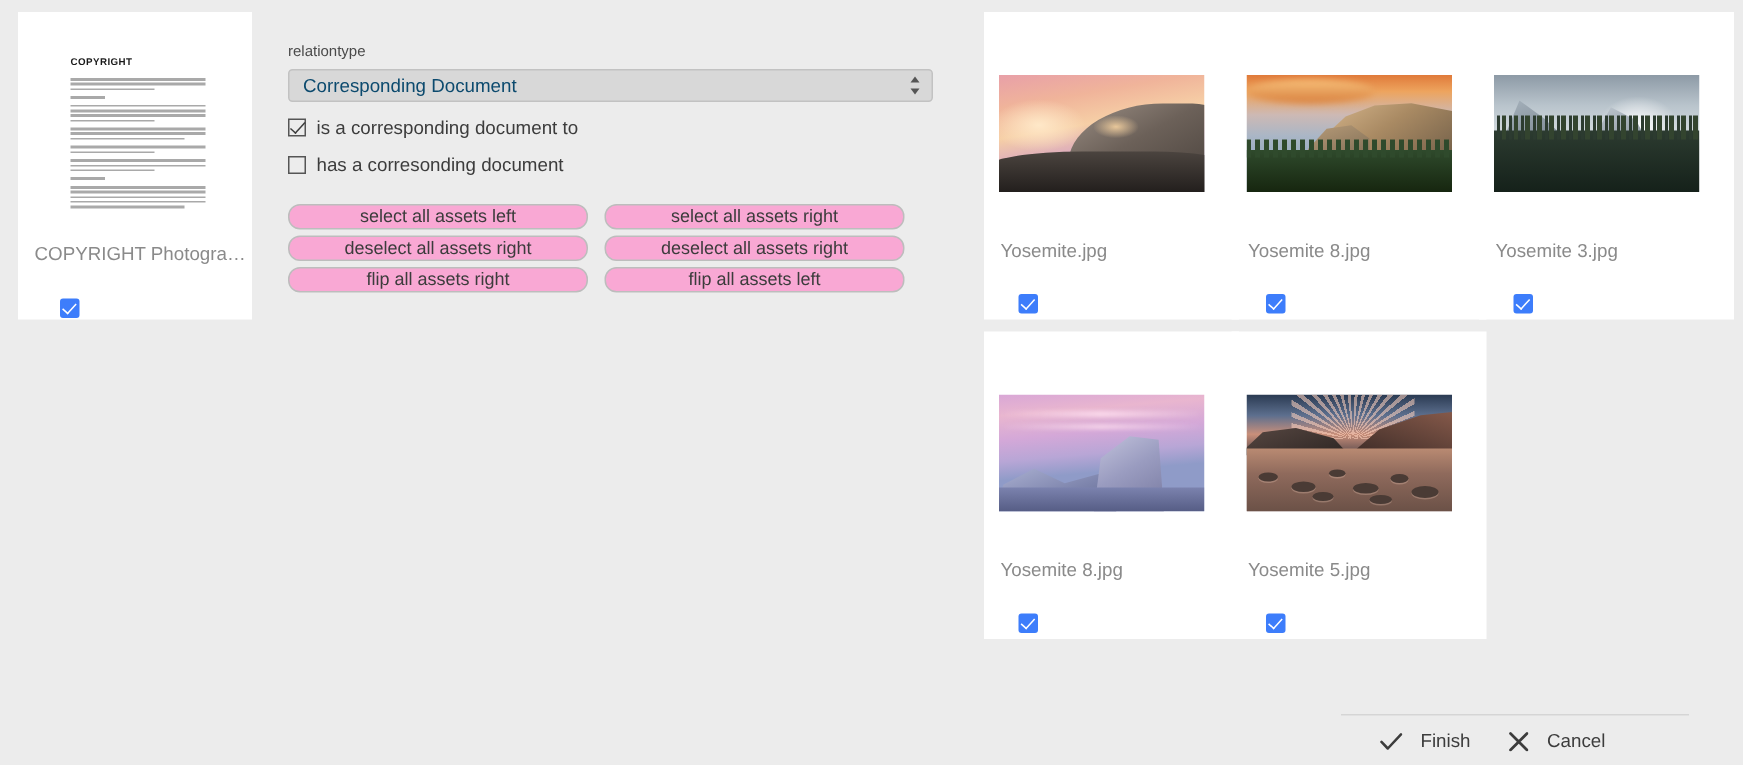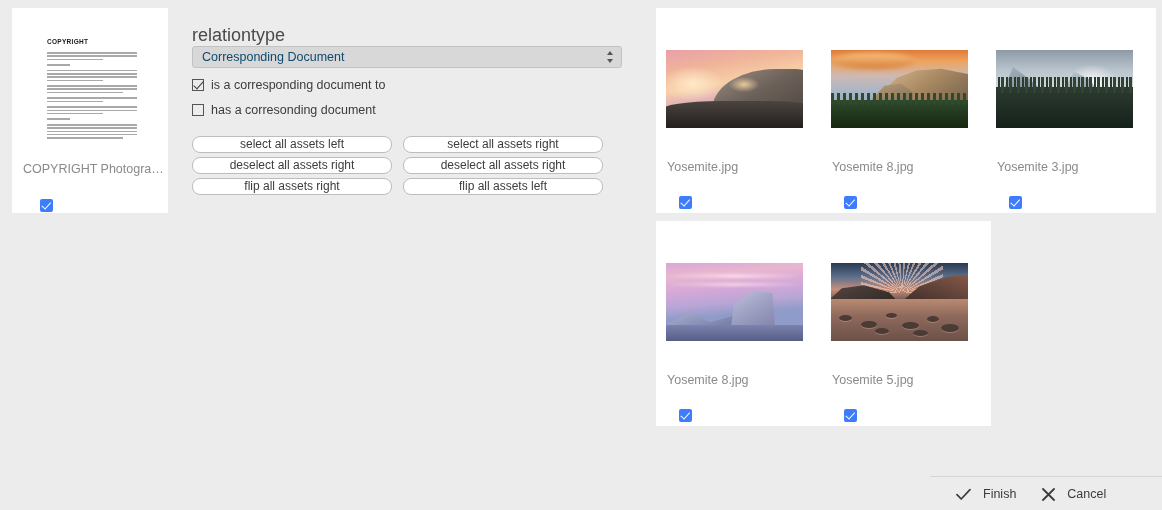--- a/index.html
+++ b/index.html
@@ -106,21 +106,21 @@
   }
 
   
   #mid-panel {
     position: absolute;
     left: 192px;
     top: 28px;
     width: 432px;
   }
   .field-label {
-    font-size: 18px;
+    font-size: 10px;
     color: #4a4a4a;
     margin-bottom: 4px;
     line-height: 14px;
   }
   .select-box {
     position: relative;
     width: 430px;
     height: 22px;
     background: #d8d8d8;
     border: 1px solid #c2c2c2;
@@ -186,21 +186,21 @@
   .btn-grid {
     margin-top: 18px;
     display: grid;
     grid-template-columns: 200px 200px;
     column-gap: 11px;
     row-gap: 4px;
   }
   .gbtn {
     height: 17px;
     line-height: 15px;
-    background: #ffffff;
+    background: #f9a8d4;
     border: 1px solid #bdbdbd;
     border-radius: 8px;
     font-size: 12px;
     color: #3c3c3c;
     text-align: center;
     font-family: "Liberation Sans", sans-serif;
     cursor: pointer;
     padding: 0;
     box-sizing: border-box;
   }
@@ -371,21 +371,21 @@
     background: linear-gradient(180deg,#b98a72 0%,#8f6a5c 40%,#6b5147 100%);
   }
   .p5 .rock {
     position:absolute; background: #4a3b35; border-radius: 50%;
     box-shadow: 0 1px 0 rgba(255,220,200,.25);
   }
 
   
   #bottom-bar {
     position: absolute;
-    left: 930px;
+    left: 894px;
     top: 476px;
     width: 232px;
     height: 34px;
     border-top: 1px solid #d5d5d5;
   }
   .bar-actions {
     display: flex;
     align-items: center;
     height: 34px;
     padding-left: 26px;

